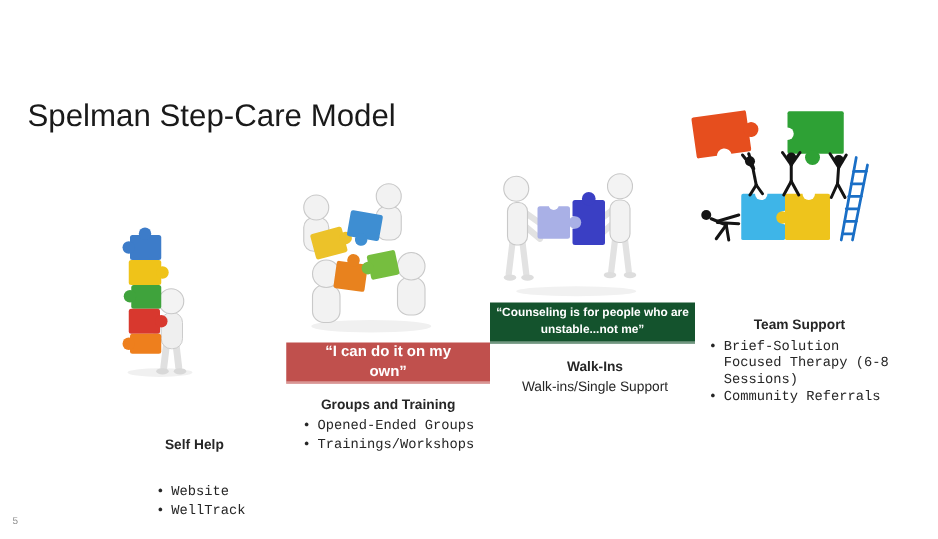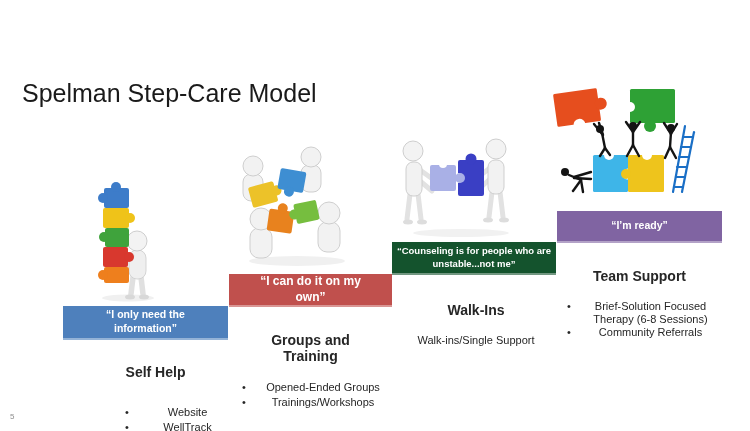--- a/index.html
+++ b/index.html
@@ -21,22 +21,22 @@
   }
   .bar1{left:63px;top:306px;width:165px;height:34px;background:#4E80BC;font-size:10.5px;}
   .bar2{left:229px;top:274px;width:163px;height:33px;background:#C0504D;font-size:12px;}
   .bar3{left:392px;top:242px;width:164px;height:33px;background:#14532d;font-size:9.5px;}
   .bar4{left:557px;top:211px;width:165px;height:32px;background:#8064A2;font-size:10.5px;}
   .block{position:absolute;color:#262626;font-size:11px;text-align:center;}
   .block1{left:73px;top:348px;width:165px;}
   .block2{left:229px;top:316px;width:163px;}
   .block3{left:394px;top:286px;width:164px;}
   .block4{left:557px;top:252px;width:165px;}
-  .heading{font-weight:bold;font-size:14px;margin:16px;}
-  .block ul{list-style:none;margin:0;padding:0;text-align:center;line-height:1.35;}
+  .heading{font-weight:bold;font-size:11px;margin:2px;}
+  .block ul{list-style:none;margin:0;padding:0;text-align:left;line-height:1.35;font-family:Liberation Mono, monospace;}
   .block1 ul{margin:25px 0 0 50px;}
   .block2 ul{margin:4px 0 0 11px;}
   .block4 ul{margin:6px 0 0 8px;line-height:1.2;}
   .block li{position:relative;padding-left:14px;}
   .block li::before{content:"\2022";position:absolute;left:2px;top:0;}
   .plainline{margin-top:4px;}
 </style>
 </head>
 <body>
 
@@ -176,34 +176,27 @@
         <line x1="87" y1="63" x2="93" y2="74"></line>
       <circle cx="125" cy="46" r="4" stroke="none"></circle>
       <line x1="125" y1="50" x2="124" y2="65"></line>
         <line x1="125" y1="52" x2="118" y2="41"></line>
         <line x1="125" y1="52" x2="131" y2="42"></line>
       <line x1="124" y1="65" x2="119" y2="76"></line>
         <line x1="124" y1="65" x2="130" y2="76"></line>
     </g>
   </svg>
 
-  <div class="bar bar1">
-    <span>“I only need the
-information”</span>
-  </div>
   <div class="bar bar2">
     <span>“I can do it on my
 own”</span>
   </div>
   <div class="bar bar3">
     <span>“Counseling is for people who are
 unstable...not me”</span>
-  </div>
-  <div class="bar bar4">
-    <span>“I’m ready”</span>
   </div>
 
   <div class="block block1">
     <div class="heading">Self Help</div>
     <ul>
       <li>Website</li>
       <li>WellTrack</li>
     </ul>
   </div>
 

